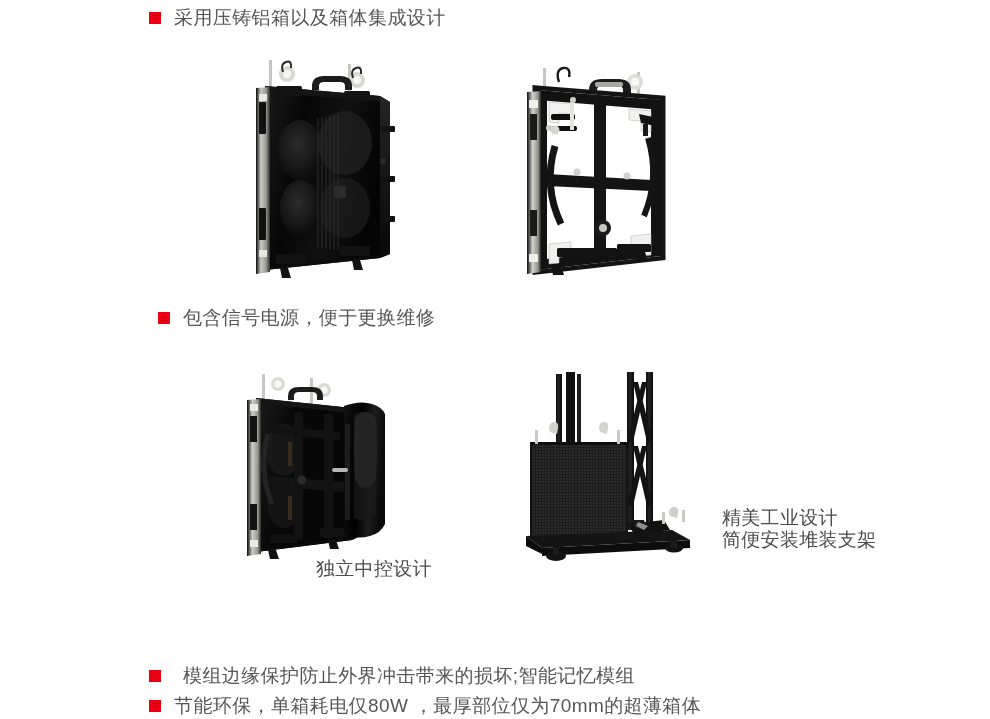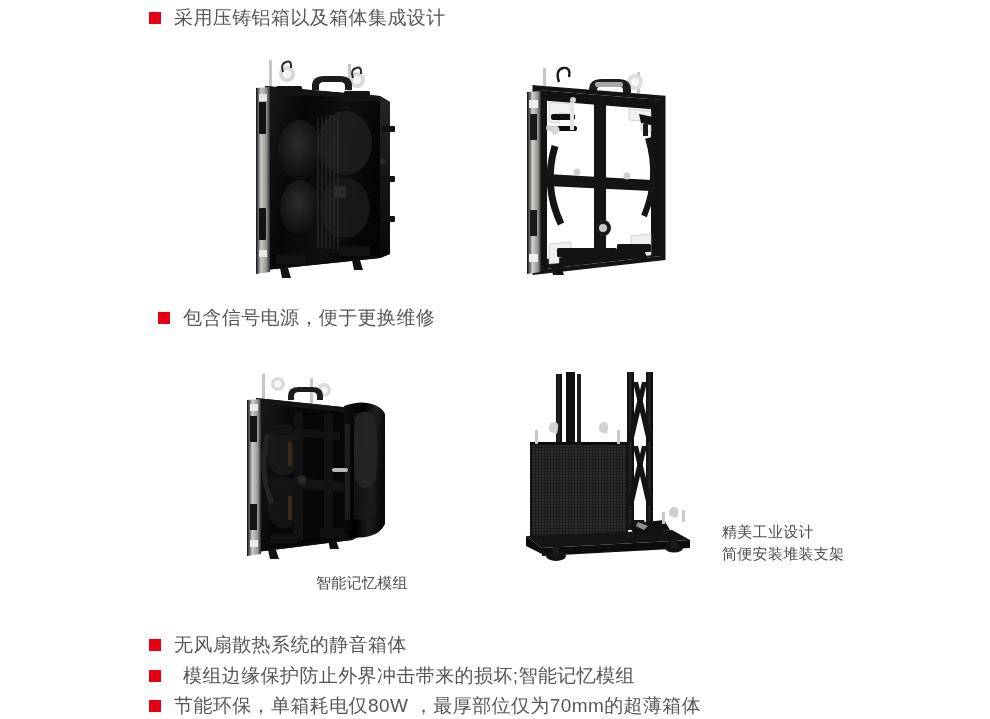--- a/index.html
+++ b/index.html
@@ -41,26 +41,25 @@
   .feature-text {
     font-size: 19px;
     line-height: 24px;
     color: #565656;
     letter-spacing: 0.4px;
   }
 
   
   .caption {
     position: absolute;
-    font-size: 15px;
+    font-size: 19px;
     line-height: 21px;
     color: #4d4d4d;
     letter-spacing: 0.3px;
     white-space: nowrap;
-    margin-top: 14px;
   }
   .caption-2line { line-height: 22px; }
 
   
   .render {
     position: absolute;
     overflow: hidden;
   }
   .render svg { display: block; }
 </style>
@@ -344,32 +343,28 @@
       <ellipse cx="162" cy="184" rx="9" ry="4.5" fill="#121212"></ellipse>
       <rect x="159" y="176" width="6" height="8" fill="#1c1c1c"></rect>
 
       <rect x="150" y="148" width="3" height="12" fill="#c9c9c5"></rect>
       <rect x="170" y="146" width="3" height="12" fill="#c9c9c5"></rect>
       <path d="M158 152 q-3 -7 3 -9 q6 -1 5 6 l-1 5 z" fill="#cfcfcb"></path>
     </svg>
   </div>
 
   <div class="caption" style="left:316px; top:558px;">
-    <span>智能记忆模组</span>
+    <span>独立中控设计</span>
   </div>
 
   <div class="caption caption-2line" style="left:722px; top:507px;">
     <div>精美工业设计</div>
     <div>简便安装堆装支架</div>
   </div>
 
-  <div class="feature-line" style="left:149px; top:633px;">
-    <span class="bullet"></span>
-    <span class="feature-text">无风扇散热系统的静音箱体</span>
-  </div>
 
   <div class="feature-line" style="left:149px; top:664px;gap:9px;">
     <span class="bullet"></span>
     <span class="feature-text">模组边缘保护防止外界冲击带来的损坏;智能记忆模组</span>
   </div>
 
   <div class="feature-line" style="left:149px; top:694px;text-align:right;">
     <span class="bullet"></span>
     <span class="feature-text">节能环保，单箱耗电仅80W ，最厚部位仅为70mm的超薄箱体</span>
   </div>

